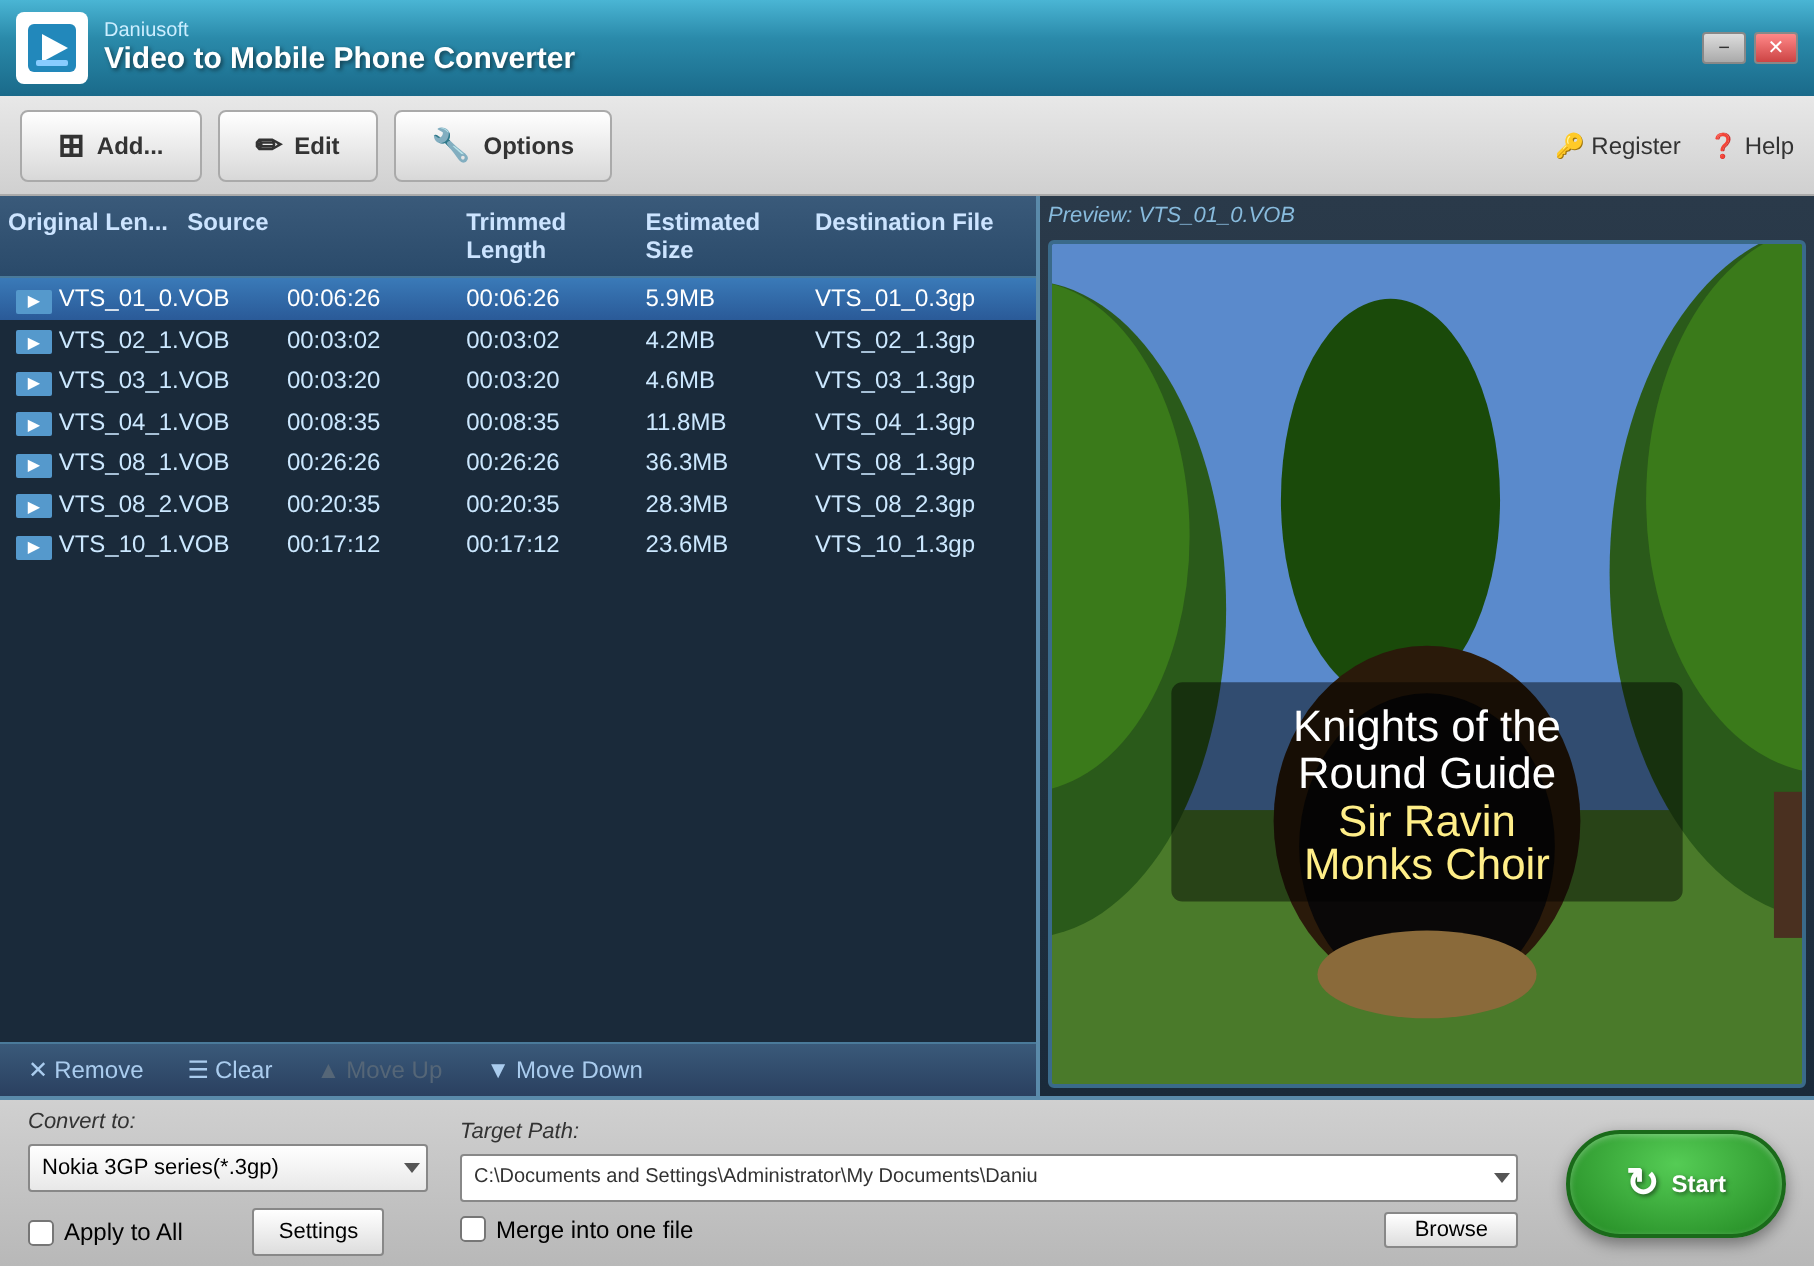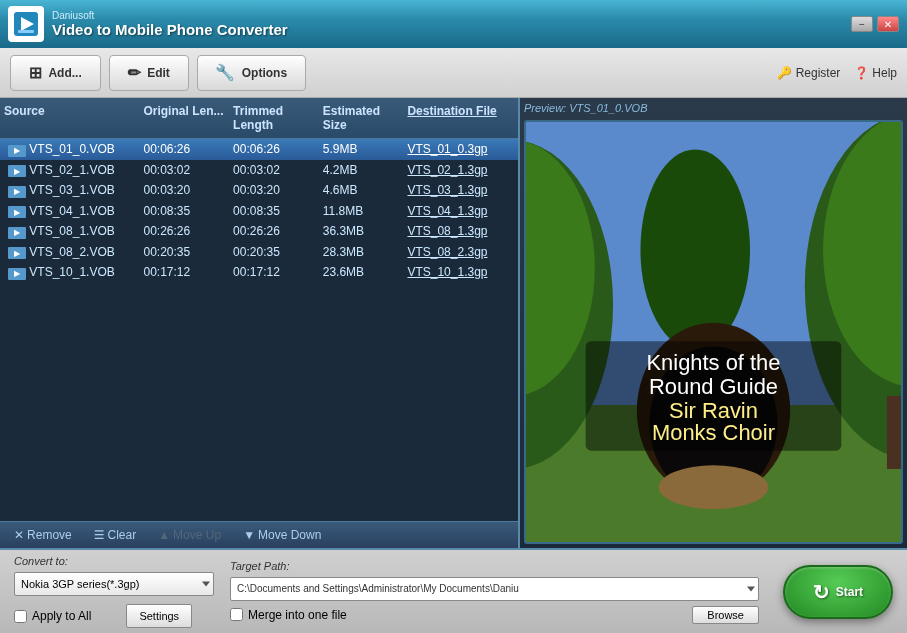--- a/index.html
+++ b/index.html
@@ -71,21 +71,21 @@
       font-size: 11px;
       font-weight: bold;
       padding: 4px 0;
       border-bottom: 1px solid #4a7a9a;
     }
     .file-list-header .col { padding: 2px 4px; }
     .col-source { width: 140px; }
     .col-orig { width: 90px; }
     .col-trim { width: 90px; }
     .col-est { width: 85px; }
-    .col-dest { width: 115px; text-decoration: underline; }
+    .col-dest { width: 115px; }
 
     .file-list-body { flex: 1; overflow-y: auto; }
     .file-row {
       display: flex;
       align-items: center;
       padding: 2px 0;
       color: #cce8ff;
       cursor: pointer;
       font-size: 11px;
     }
@@ -328,22 +328,22 @@
       <span>❓</span>
       <span>Help</span>
     </div>
   </div>
 </div>
 
 <div class="main-content">
 
   <div class="file-list-panel">
     <div class="file-list-header">
+      <div class="col col-orig">Original Len...</div>
       <div class="col col-source">Source</div>
-      <div class="col col-orig">Original Len...</div>
       <div class="col col-trim">Trimmed Length</div>
       <div class="col col-est">Estimated Size</div>
       <div class="col col-dest">Destination File</div>
     </div>
     <div class="file-list-body" id="file-list-body">
     <div class="file-row selected">
       <div class="col col-source">
         <span class="file-icon">▶</span>
         <span>VTS_01_0.VOB</span>
       </div>

